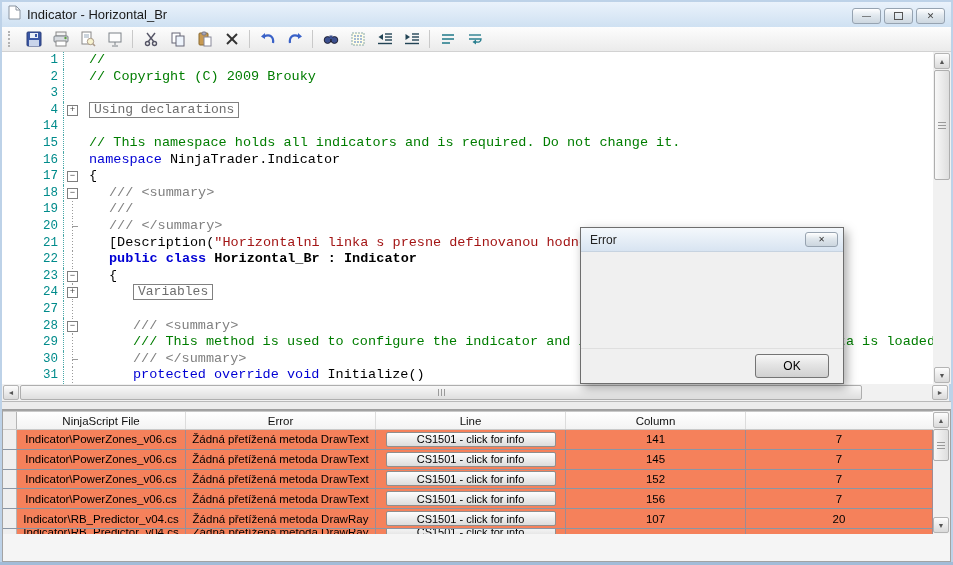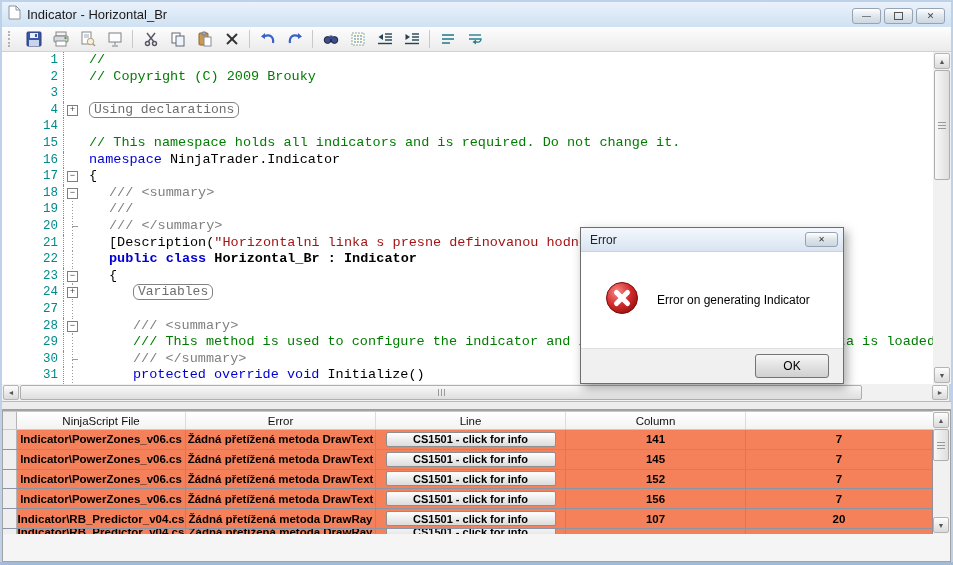--- a/index.html
+++ b/index.html
@@ -19,21 +19,21 @@
   .editor{position:absolute;left:2px;top:52px;width:931px;height:332px;background:#fff;overflow:hidden;}
   .ed-line{display:flex;height:16.6px;line-height:16.6px;font-family:"Liberation Mono","DejaVu Sans Mono",monospace;font-size:13.5px;}
   .ed-margin{width:16px;flex:0 0 16px;}
   .ln{width:40px;flex:0 0 40px;text-align:right;color:#008B8B;font-size:12.5px;padding-right:5px;border-right:1px dotted #49a8a8;box-sizing:content-box;}
   .fold{width:17px;flex:0 0 17px;position:relative;}
   .fold.vln::before{content:"";position:absolute;left:8px;top:0;bottom:0;width:1px;background-image:repeating-linear-gradient(to bottom,#9a9a9a 0 1px,transparent 1px 3px);}
   .fbox{position:absolute;left:3px;top:3px;width:9px;height:9px;border:1px solid #7e7e7e;background:#fff;font-size:9px;line-height:8px;text-align:center;color:#444;z-index:1;}
   .fend{position:absolute;left:8px;top:8px;width:6px;height:1px;background:#9a9a9a;}
   .code{white-space:pre;color:#000;padding-left:8px;}
   .seg-cm{color:#007d00}.seg-kw{color:#0000d4}.seg-doc{color:#808080}.seg-str{color:#a31515}.seg-pl{color:#000}
-  .seg-box{display:inline-block;border:1px solid #808080;color:#6e6e6e;padding:0 4px;background:#fff;border-radius:6px;line-height:14px;font-size:13px;}
+  .seg-box{display:inline-block;border:1px solid #808080;color:#6e6e6e;padding:0 4px;background:#fff;border-radius:0;line-height:14px;font-size:13px;}
   
   .sb-btn{background:linear-gradient(#fdfdfd,#dadada);border:1px solid #b4b4b4;border-radius:2px;color:#555;display:flex;align-items:center;justify-content:center;box-sizing:border-box;font-size:7px;}
   .vsb{position:absolute;right:2px;top:52px;width:18px;height:332px;background:#f1f1f1;}
   .vsb .sb-btn{position:absolute;left:1px;width:16px;height:16px;}
   .vsb-thumb{position:absolute;left:1px;top:18px;width:16px;height:110px;background:linear-gradient(90deg,#f8f8f8,#dedede);border:1px solid #aeaeae;border-radius:2px;box-sizing:border-box;}
   .grip-h{position:absolute;left:3px;right:3px;top:50%;height:7px;margin-top:-3px;background-image:repeating-linear-gradient(to bottom,#9a9a9a 0 1px,transparent 1px 3px);}
   .hsb{position:absolute;left:2px;top:384px;width:947px;height:17px;background:#f1f1f1;}
   .hsb .sb-btn{position:absolute;top:1px;width:16px;height:15px;}
   .hsb-thumb{position:absolute;top:1px;left:18px;width:842px;height:15px;background:linear-gradient(#f8f8f8,#dedede);border:1px solid #aeaeae;border-radius:2px;box-sizing:border-box;}
   .grip-v{position:absolute;top:3px;bottom:3px;left:50%;width:7px;margin-left:-3px;background-image:repeating-linear-gradient(to right,#9a9a9a 0 1px,transparent 1px 3px);}
@@ -50,21 +50,21 @@
   
   .errpanel{position:absolute;left:2px;top:410px;width:949px;height:152px;background:#f5f5f5;border:1px solid #a3a3a3;box-sizing:border-box;}
   .err-msg{height:27px;display:flex;align-items:center;justify-content:center;color:#ff0000;font-weight:bold;font-size:11px;}
   .err-body{display:flex;height:123px;}
   .grid{flex:1;overflow:hidden;}
   .gcols{display:grid;grid-template-columns:14px 169px 190px 190px 180px 1fr;}
   .grid-header{height:19px;background:linear-gradient(#ffffff,#f3f3f3);border-top:1px solid #c9c9c9;border-bottom:1px solid #c9c9c9;box-sizing:border-box;}
   .gh-cell{display:flex;align-items:center;justify-content:center;font-size:11.5px;color:#111;border-right:1px solid #dcdcdc;overflow:hidden;}
   .grid-row{height:19.8px;background:#f5815b;border-bottom:1px solid #8a96a5;box-sizing:border-box;}
   .grid-row.partial{height:6px;overflow:hidden;border-bottom:none;}
-  .gr-cell{display:flex;align-items:center;justify-content:center;font-size:11.5px;color:#000;border-right:1px solid #a08a92;overflow:hidden;white-space:nowrap;font-weight:bold;}
+  .gr-cell{display:flex;align-items:center;justify-content:center;font-size:11.5px;color:#000;border-right:1px solid #a08a92;overflow:hidden;white-space:nowrap;}
   .gr-gutter{background:#efefef;border-right:1px solid #b5b5b5;}
   .code-btn{width:170px;height:15px;background:linear-gradient(#fefefe,#dcdcdc);border:1px solid #8f8f8f;border-radius:2px;font-size:11px;color:#000;display:flex;align-items:center;justify-content:center;box-sizing:border-box;}
   .tbl-sb{width:17px;background:#f1f1f1;position:relative;}
   .tbl-sb .sb-btn{position:absolute;left:0;width:16px;height:16px;}
   .tbl-thumb{position:absolute;left:0;top:18px;width:16px;height:32px;background:linear-gradient(90deg,#f8f8f8,#dedede);border:1px solid #aeaeae;border-radius:2px;box-sizing:border-box;}
   .bottom-strip{position:absolute;left:0;right:0;bottom:0;height:3px;background:#a2bcd8;}
 </style>
 </head>
 <body>
 
@@ -386,37 +386,20 @@
     <div class="sb-btn" style="right:1px;">►</div>
   </div>
 
   <div class="splitter"></div>
 
   <div class="dlg">
     <div class="dlg-tb">
       <span>Error</span>
     </div>
     <div class="dlg-close">✕</div>
-    <div class="dlg-content">
-      <span><svg width="34" height="34">
-            <defs>
-              <radialGradient id="rg" cx="35%" cy="30%" r="80%">
-                <stop offset="0%" stop-color="#f58a8a"></stop>
-                <stop offset="55%" stop-color="#d42a2a"></stop>
-                <stop offset="100%" stop-color="#8e0f0f"></stop>
-              </radialGradient>
-            </defs>
-            <circle cx="17" cy="17" r="15.5" fill="url(#rg)" stroke="#7c0c0c"></circle>
-            <g stroke="#fff" stroke-width="5" stroke-linecap="round">
-              <line x1="11.5" y1="11.5" x2="22.5" y2="22.5"></line>
-              <line x1="22.5" y1="11.5" x2="11.5" y2="22.5"></line>
-            </g>
-          </svg></span>
-      <span class="dlg-msg">Error on generating Indicator</span>
-    </div>
     <div class="dlg-foot">
       <div class="ok-btn">OK</div>
     </div>
   </div>
 
   <div class="errpanel">
     <div class="err-body">
       <div class="grid">
         <div class="gcols grid-header" id="grid-header">
             <div class="gh-cell gr-gutter"></div>

